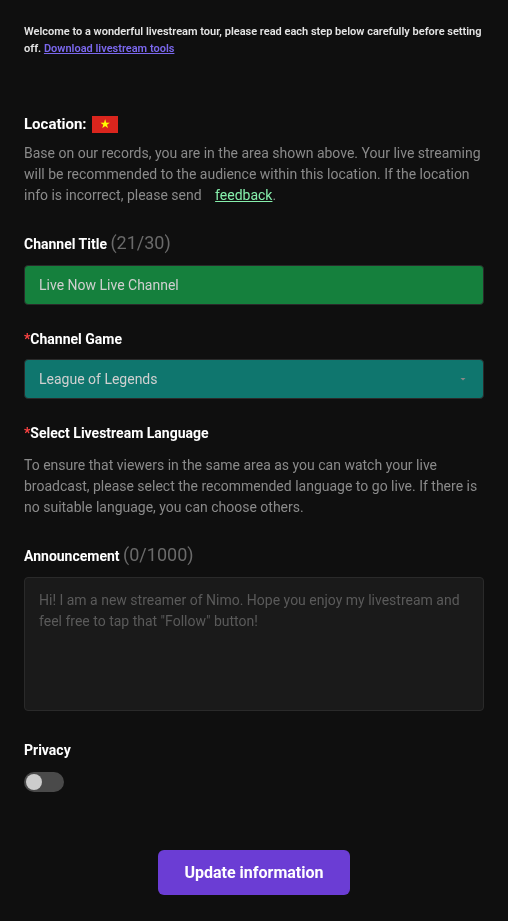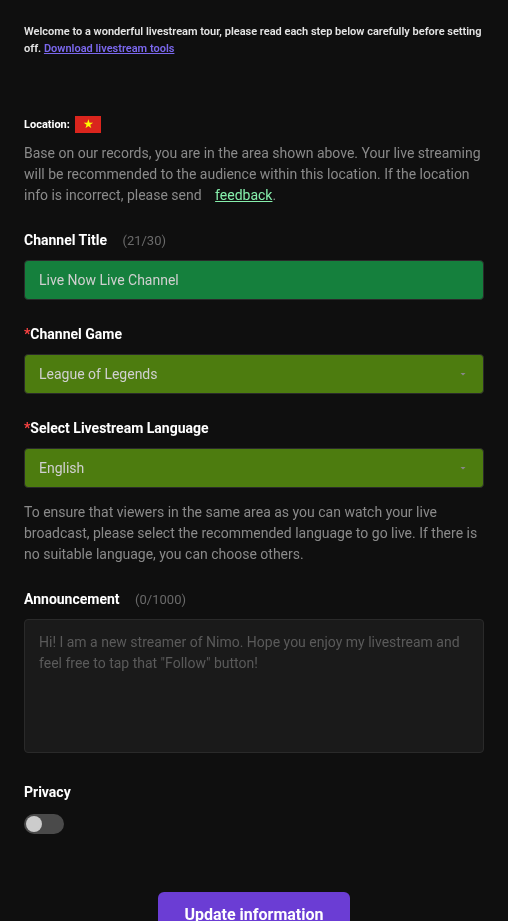--- a/index.html
+++ b/index.html
@@ -25,21 +25,21 @@
       color: #7b68ee;
       text-decoration: underline;
       cursor: pointer;
     }
     .location-section {
       margin-top: 58px;
     }
     .location-label {
       font-weight: 700;
       color: #fff;
-      font-size: 11px;
+      font-size: 15px;
       display: inline-block;
       vertical-align: middle;
       text-align: right;
     }
     .flag {
       display: inline-block;
       width: 26px;
       height: 17px;
       background: #da251d;
       vertical-align: middle;
@@ -75,41 +75,41 @@
       font-weight: 700;
       color: #fff;
       font-size: 14px;
     }
     .required {
       color: #ff4444;
     }
     .counter {
       color: #6a6a6a;
       font-weight: 400;
-      font-size: 13px;
-      margin-left: 12px;
+      font-size: 18px;
+      margin-left: 0;
     }
     .text-input {
       width: 100%;
       background: #15803d;
       border: 1px solid #2a2a2a;
       border-radius: 4px;
       padding: 11px 14px;
       color: #d0d0d0;
       font-size: 14px;
       margin-top: 12px;
       font-family: inherit;
     }
     .select-wrap {
       position: relative;
       margin-top: 12px;
     }
     .select-display {
       width: 100%;
-      background: #4d7c0f;
+      background: #0f766e;
       border: 1px solid #2a2a2a;
       border-radius: 4px;
       padding: 11px 14px;
       color: #d0d0d0;
       font-size: 14px;
       cursor: pointer;
       display: flex;
       justify-content: space-between;
       align-items: center;
     }
@@ -209,28 +209,20 @@
       <span>League of Legends</span>
       <svg class="chevron" viewBox="0 0 24 24">
           <path d="M7 10l5 5 5-5z"></path>
         </svg>
     </div>
   </div>
 </div>
 
 <div class="field-group">
   <span class="field-label"><span class="required">*</span><span>Select Livestream Language</span></span>
-  <div class="select-wrap">
-    <div class="select-display">
-      <span>English</span>
-      <svg class="chevron" viewBox="0 0 24 24">
-          <path d="M7 10l5 5 5-5z"></path>
-        </svg>
-    </div>
-  </div>
   <div class="description" style="margin-top:14px;">To ensure that viewers in the same area as you can watch your live broadcast, please select the recommended language to go live. If there is no suitable language, you can choose others.</div>
 </div>
 
 <div class="field-group">
   <span class="field-label">Announcement</span>
   <span class="counter">(0/1000)</span>
   <textarea class="textarea-input" placeholder="Hi! I am a new streamer of Nimo. Hope you enjoy my livestream and feel free to tap that &quot;Follow&quot; button!" style=""></textarea>
 </div>
 
 <div class="privacy-section">

